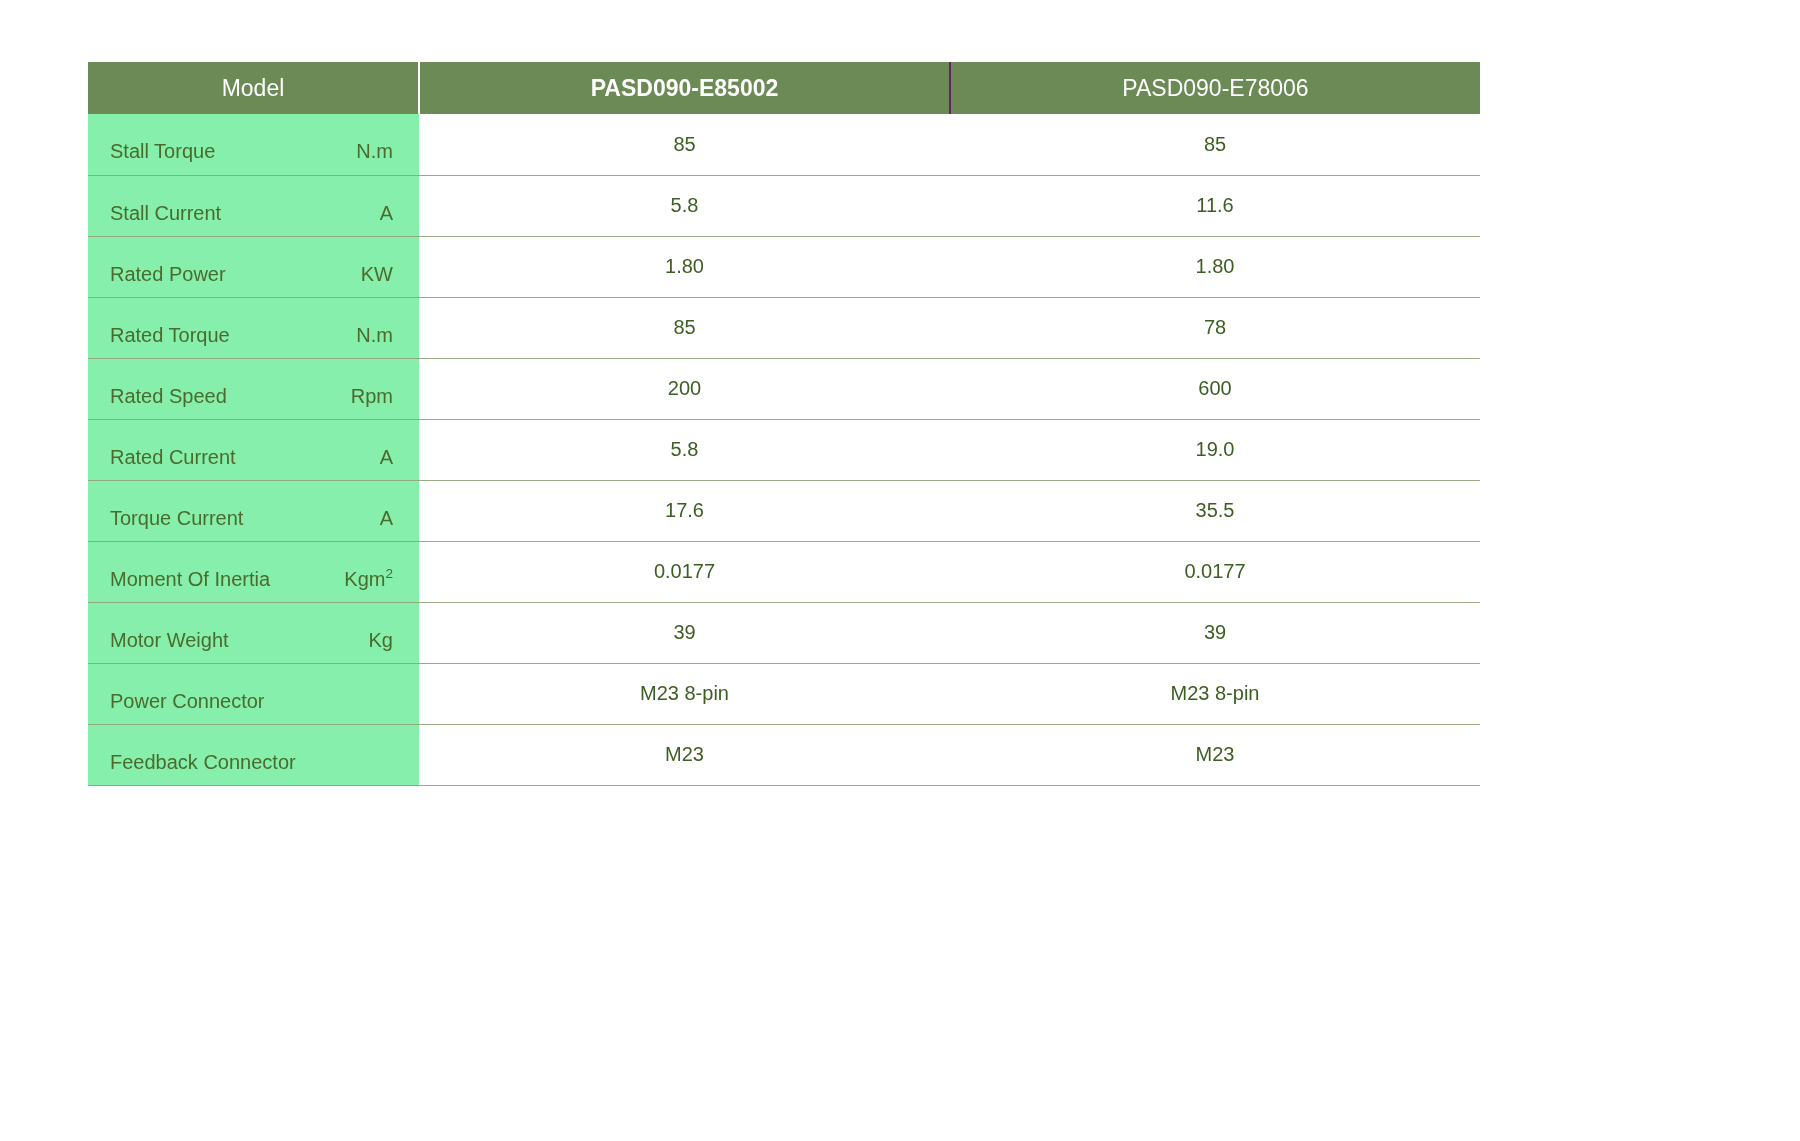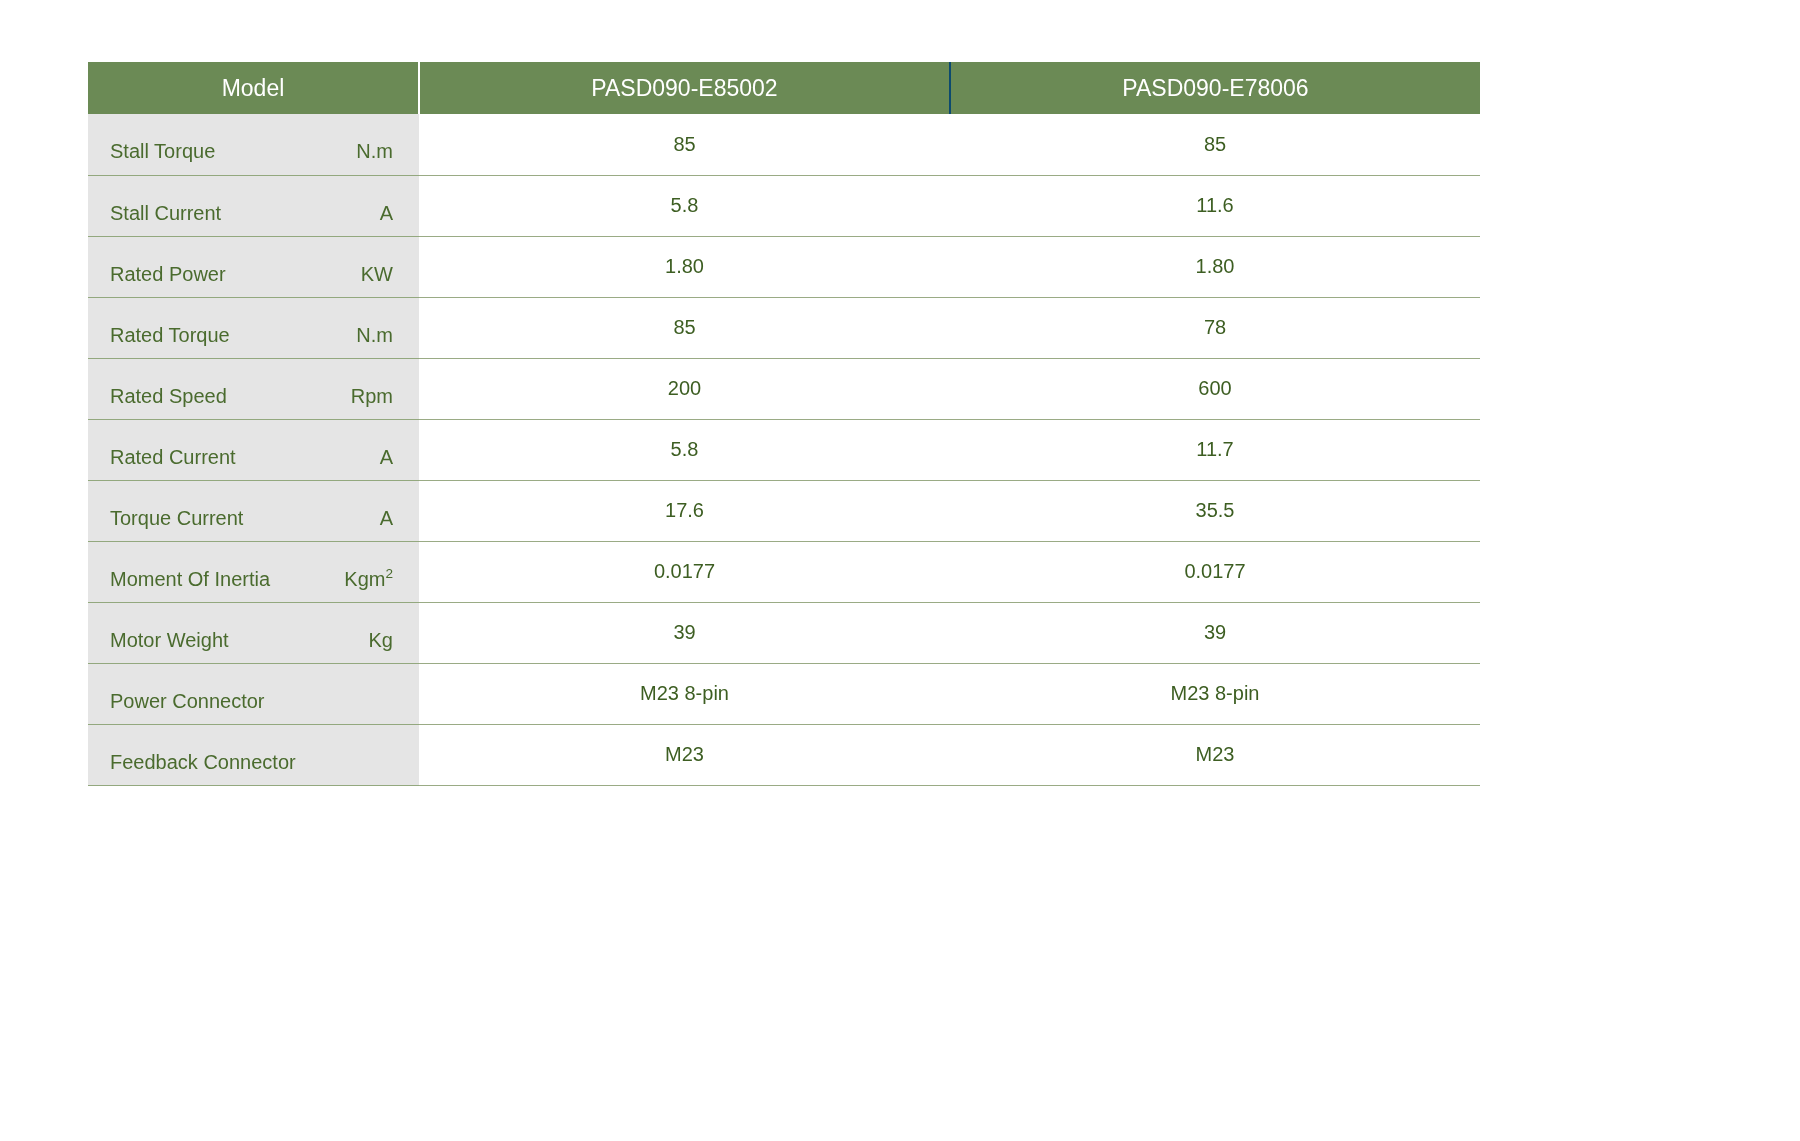--- a/index.html
+++ b/index.html
@@ -41,33 +41,34 @@
     padding: 0;
     text-align: center;
     vertical-align: middle;
   }
   .spec-table thead th.th-model {
     width: 330px;
     border-right: 2px solid #ffffff;
   }
   .spec-table thead th.th-col1 {
     width: 529px;
-    border-right: 2px solid #0c4a6e;
+    border-right: 2px solid #701a75;
+    font-weight: bold;
   }
   .spec-table thead th.th-col2 {
     width: 529px;
   }
 
   
   .spec-table tbody tr {
     height: 61px;
   }
 
   td.label-cell {
-    background: #e5e5e5;
+    background: #86efac;
     padding: 15px 22px 0 22px;
     vertical-align: middle;
     border-bottom: 1px solid #93a87e;
   }
   tbody tr:last-child td.label-cell {
     border-bottom: 1px solid #93a87e;
   }
 
   .label-inner {
     display: flex;
@@ -167,21 +168,21 @@
           <td class="value-cell">600</td>
         </tr>
         <tr>
           <td class="label-cell">
             <div class="label-inner">
               <span class="label-text">Rated Current</span>
               <span class="unit-text">A</span>
             </div>
           </td>
           <td class="value-cell">5.8</td>
-          <td class="value-cell">11.7</td>
+          <td class="value-cell">19.0</td>
         </tr>
         <tr>
           <td class="label-cell">
             <div class="label-inner">
               <span class="label-text">Torque Current</span>
               <span class="unit-text">A</span>
             </div>
           </td>
           <td class="value-cell">17.6</td>
           <td class="value-cell">35.5</td>

